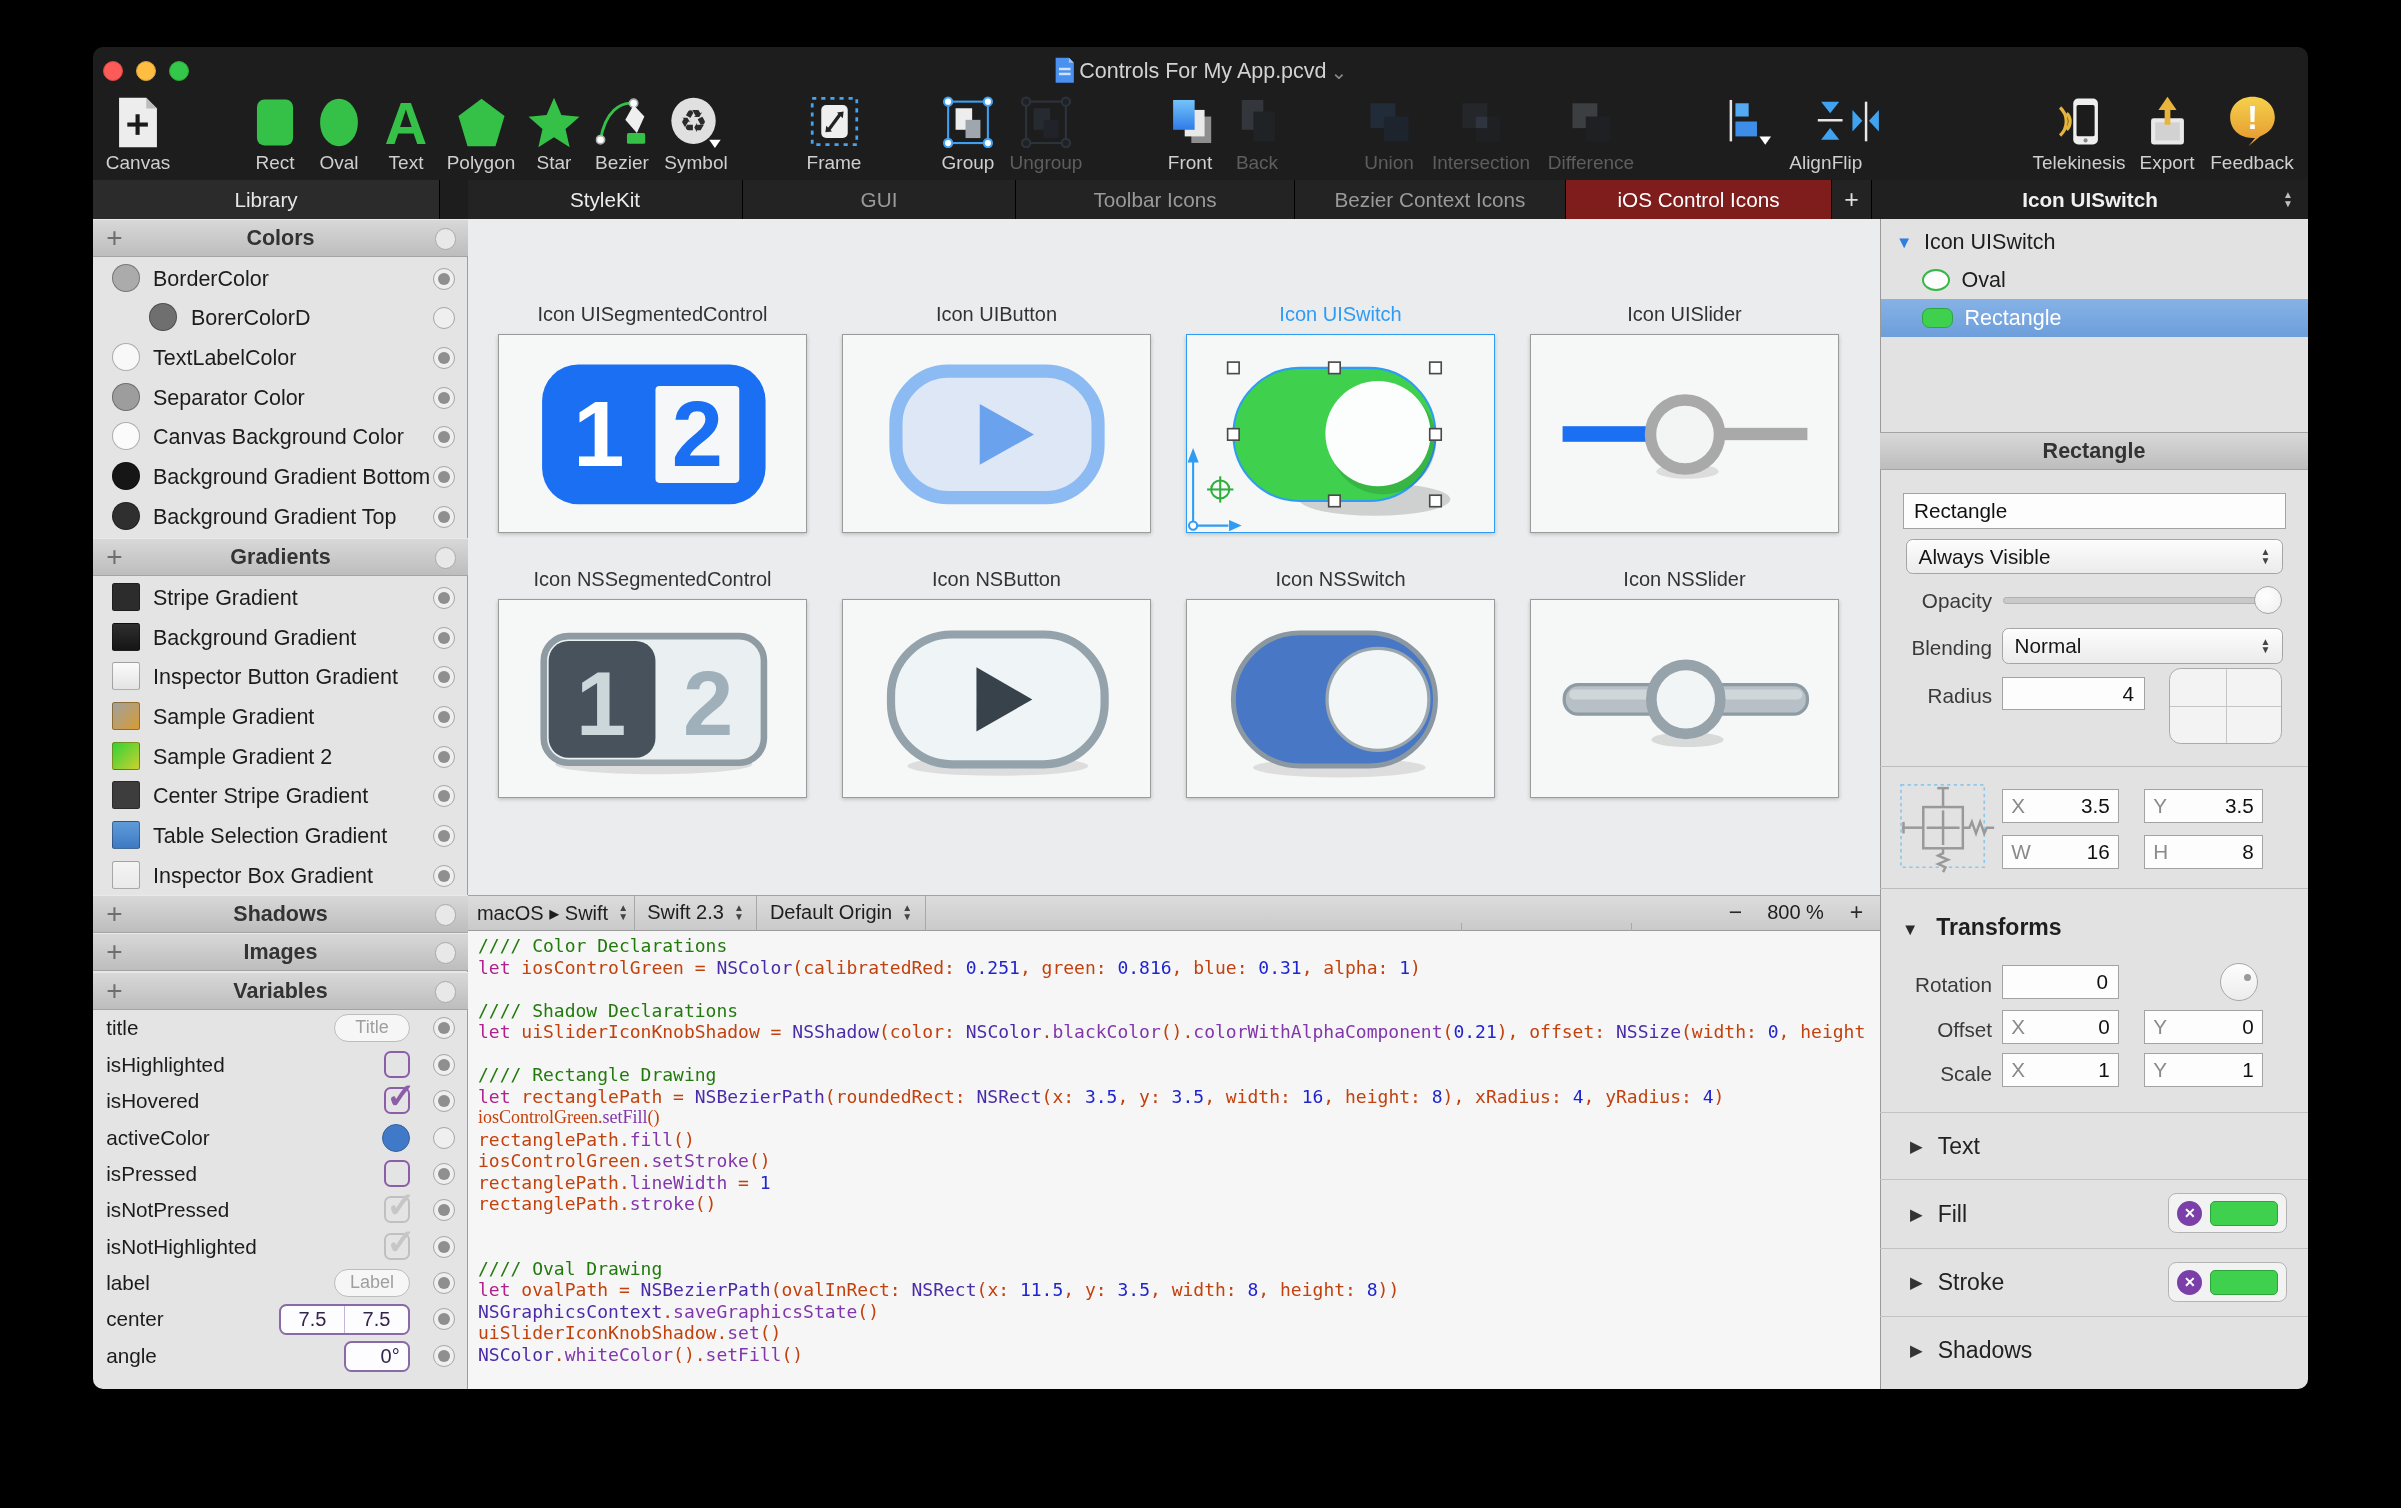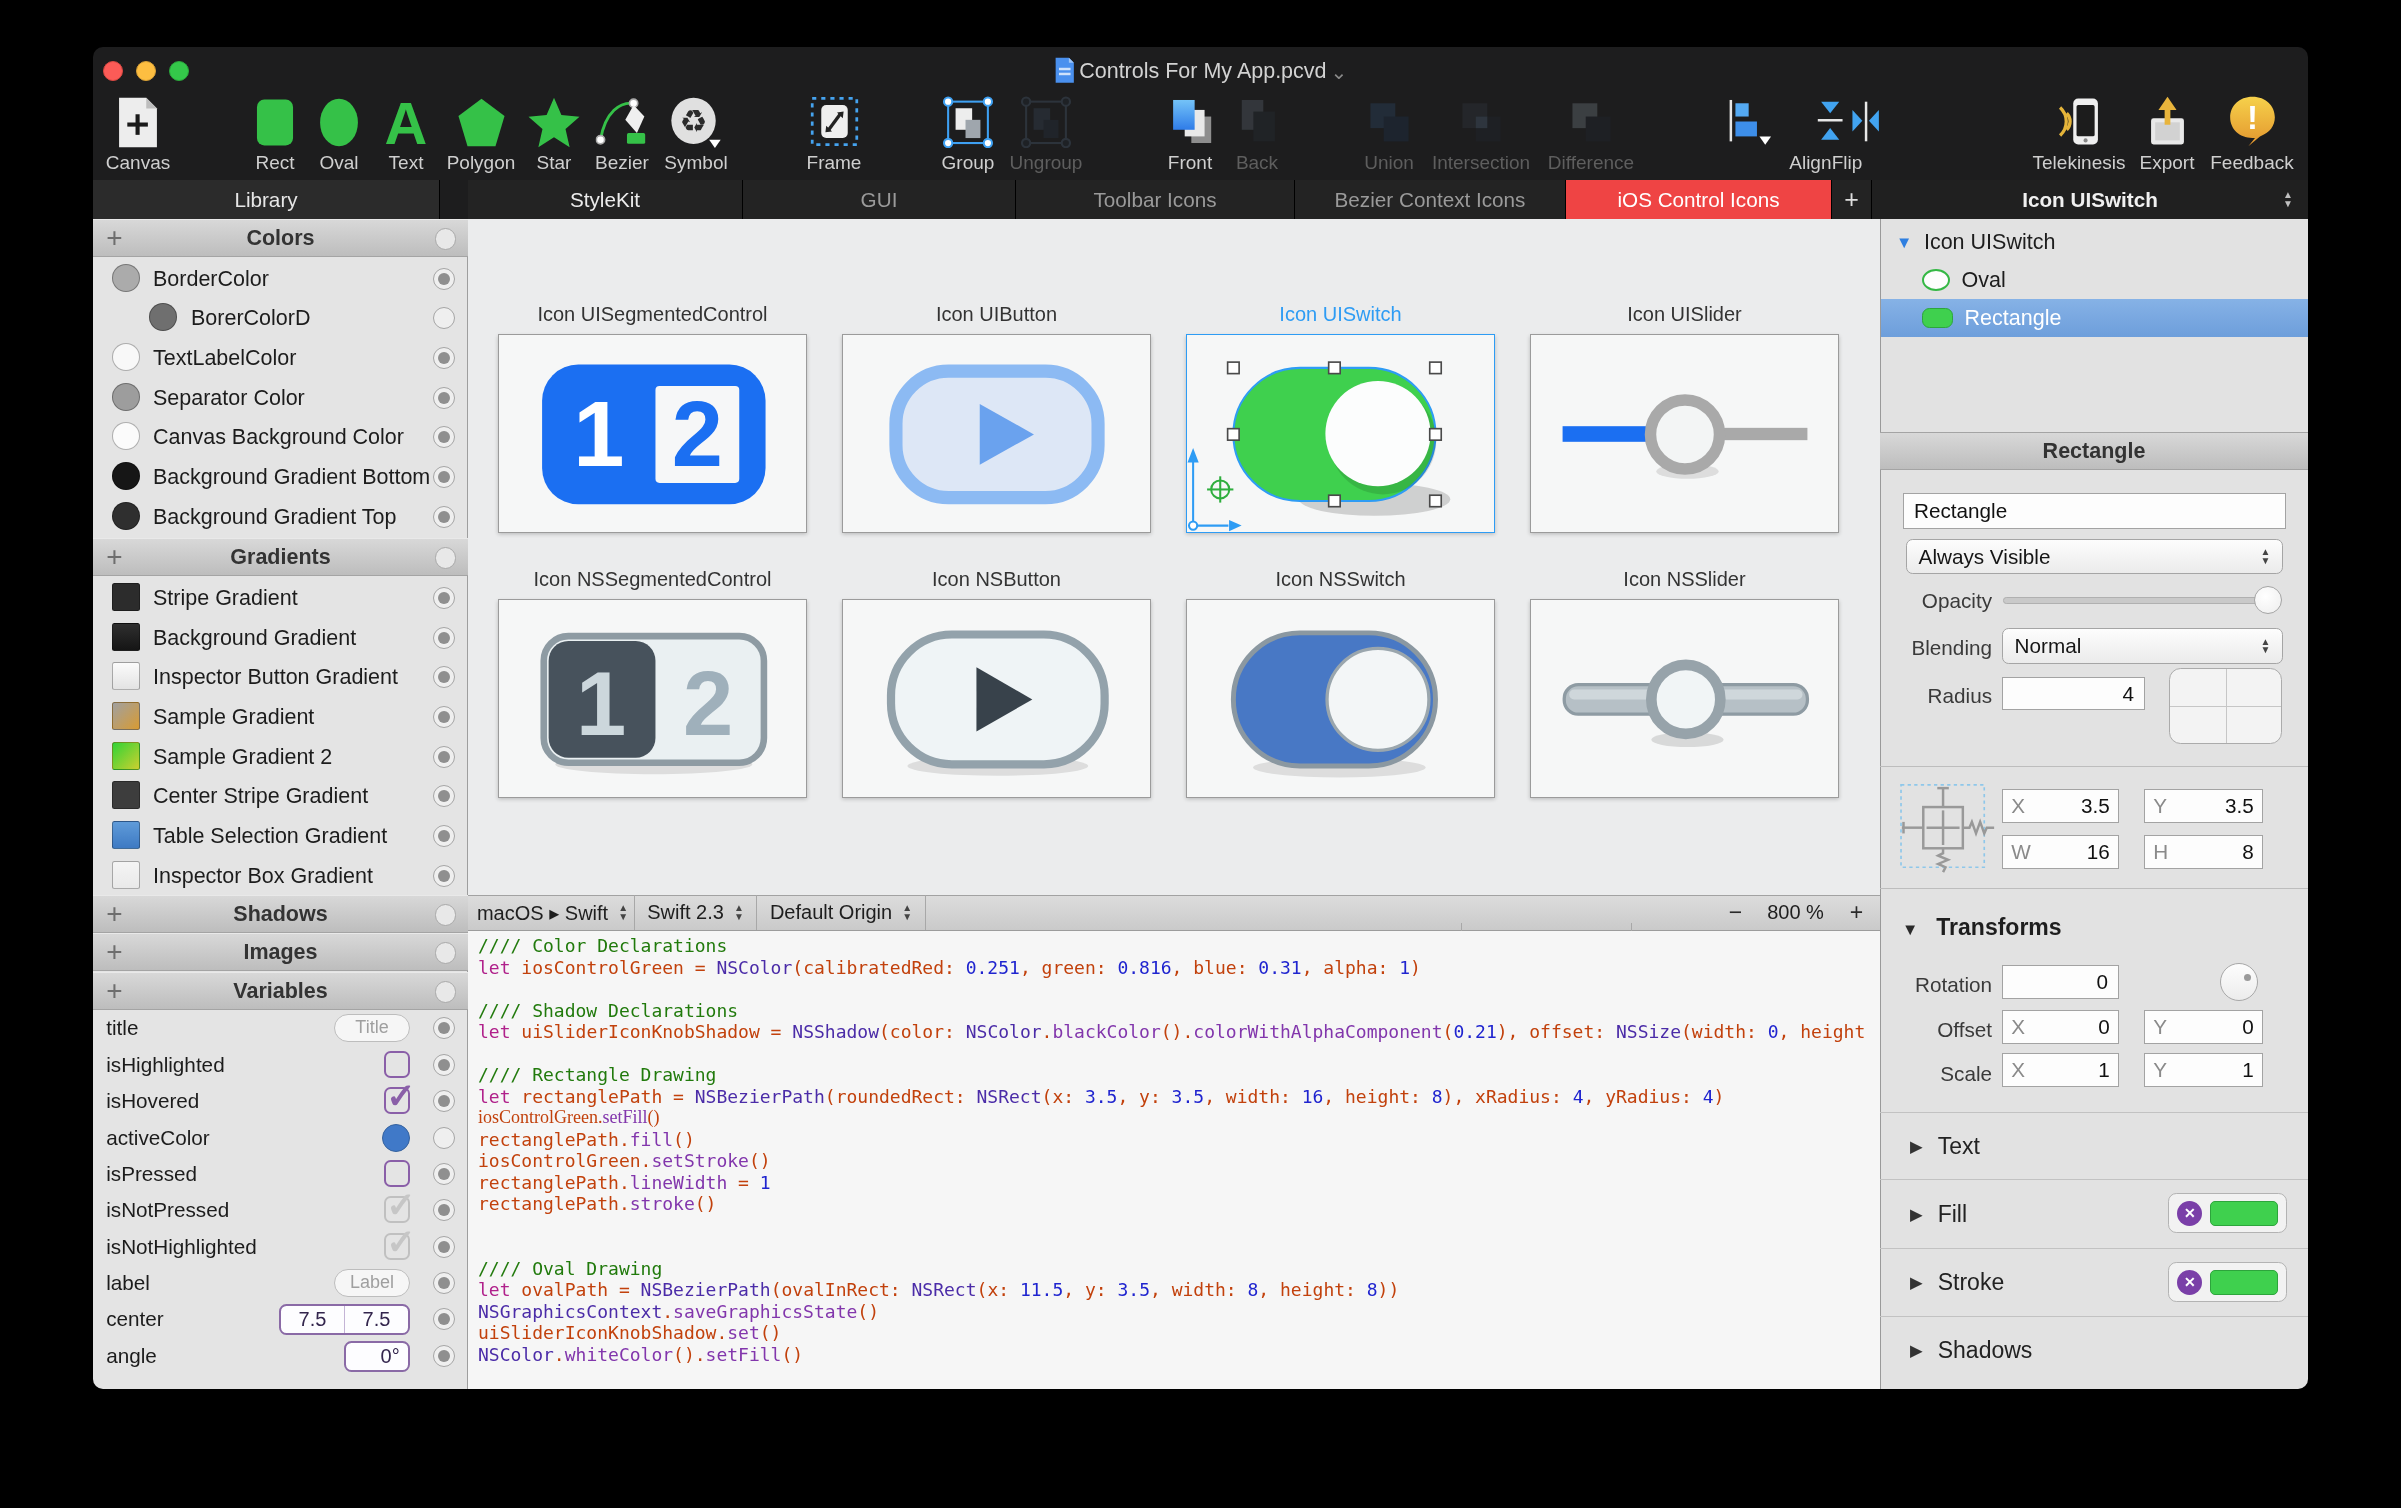--- a/index.html
+++ b/index.html
@@ -22,21 +22,21 @@
   .tblabel { display:block; margin-top:4.1px; font-size:19px; color:#cfcfcf; }
   .tbitem.disabled .tblabel { color:#5e5e5e; }
   .tbitem.disabled .tbicon { opacity:.55; }
   svg text { font-family:"Liberation Sans",sans-serif; }
 
   
   .tab { position:absolute; top:133px; height:39px; line-height:39px; text-align:center;
          font-size:20.7px; background:#232323; color:#9a9a9a; border-right:1.7px solid #000; cursor:default; }
   .tab.t-lib { background:#2b2b2b; color:#e6e6e6; }
   .tab.t-bright { color:#ededed; }
-  .tab.t-active { background:#ef4444; color:#fff; }
+  .tab.t-active { background:#7f1d1d; color:#fff; }
   .tab.t-plus { color:#dedede; font-size:25px; }
   .phead { position:absolute; top:133px; left:1779px; width:436px; height:39px; background:#202020;
            color:#f0f0f0; font-weight:bold; font-size:20.7px; display:flex; align-items:center; justify-content:center; }
   .phead .stp { position:absolute; right:15px; }
   .stp { display:inline-flex; flex-direction:column; align-items:center; }
   .stp i { font-style:normal; font-size:10px; line-height:8.3px; color:#444; }
   .phead .stp i { color:#c0c0c0; }
 
   
   .sidebg { position:absolute; left:0; top:172px; width:375px; height:1170px; background:#e4e4e4; border-right:0.8px solid #9e9e9e; }

